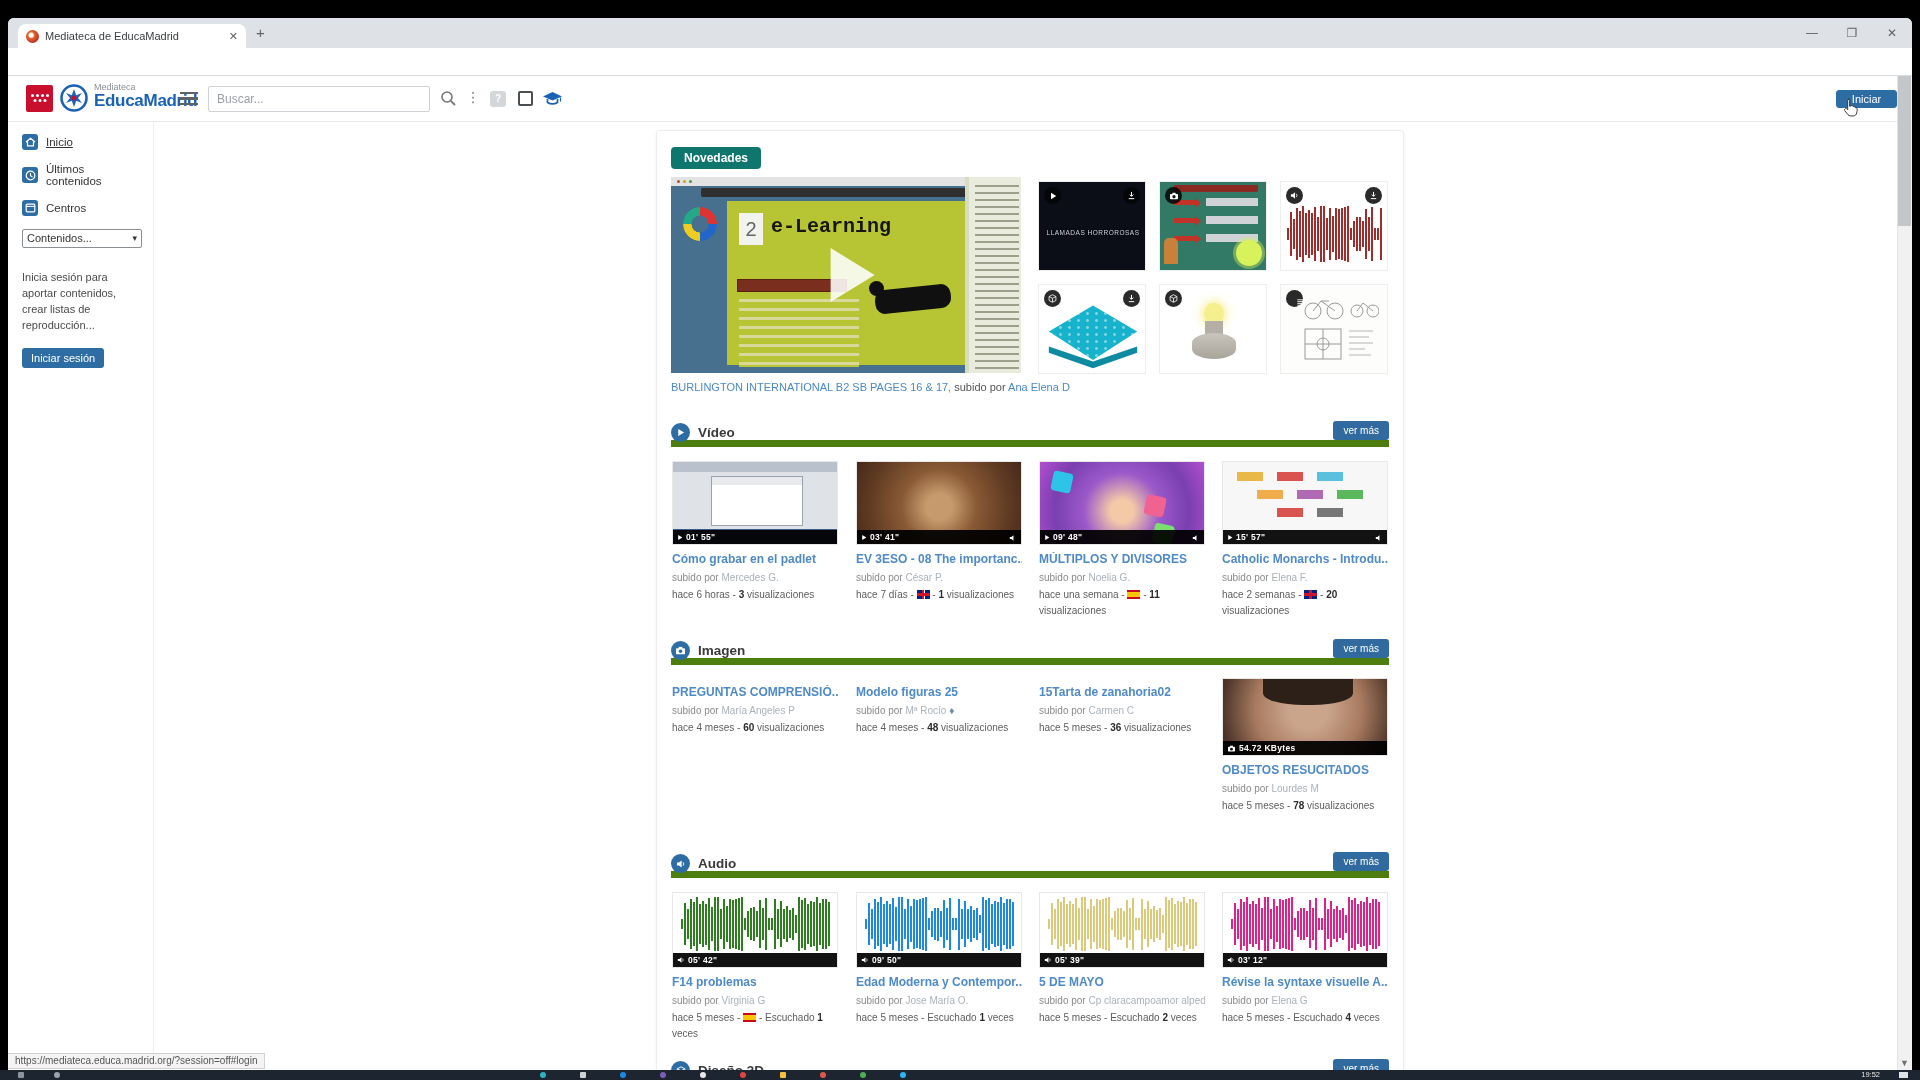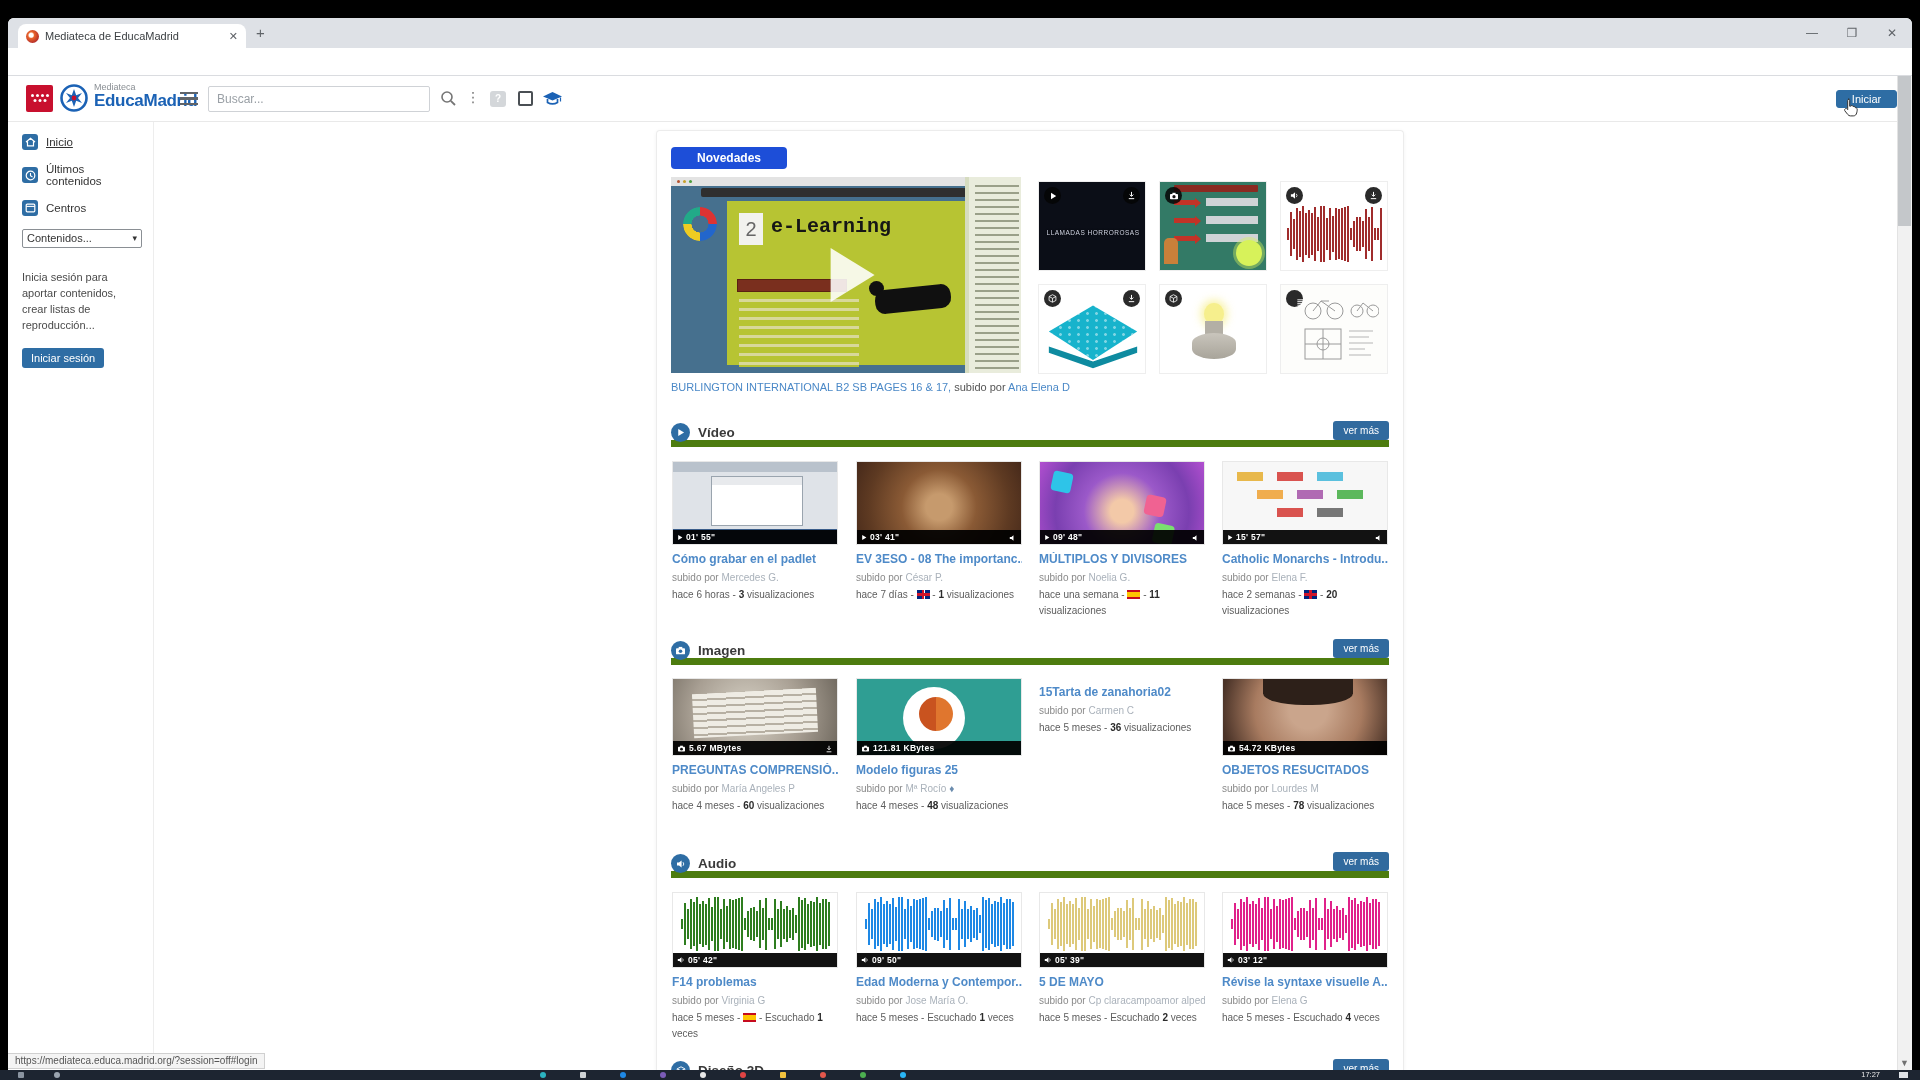--- a/index.html
+++ b/index.html
@@ -52,21 +52,21 @@
 .sq{width:16px;height:16px;background:#2e6da4;border-radius:3px;display:flex;align-items:center;justify-content:center;flex:0 0 16px}
 .sitem .lb{font-size:11.5px;color:#333}
 .sitem .u{text-decoration:underline}
 #sel{width:120px;height:19px;border:1px solid #8a8f94;border-radius:2px;font-size:11px;color:#333;padding:0 4px;line-height:17px;position:relative;background:#fff;margin-top:2px}
 #sel .ch{position:absolute;right:4px;top:0;font-size:9px;color:#333;line-height:17px}
 #sprompt{margin-top:22px;font-size:11px;color:#4a4a4a;line-height:1.45;width:118px}
 #sloginbtn{margin-top:14px;display:inline-block;background:#2e6da4;color:#fff;font-size:11px;border:none;border-radius:3px;padding:4px 9px}
 
 
 #content{left:648px;top:54px;width:748px;height:941px;background:#fff;border:1px solid #ececec;border-bottom:none;border-radius:4px 4px 0 0;box-shadow:0 1px 4px rgba(0,0,0,.05)}
-#badge{left:14px;top:16px;background:#1d4ed8;color:#fff;font-size:12px;font-weight:bold;padding:4px 26px;border-radius:4px}
+#badge{left:14px;top:16px;background:#0f766e;color:#fff;font-size:12px;font-weight:bold;padding:4px 13px;border-radius:4px}
 
 
 #featured{left:14px;top:46px;width:350px;height:196px;background:#46708e;overflow:hidden}
 #f-top{left:0;top:0;right:0;height:9px;background:#e3e3e3}
 #f-top i{position:absolute;left:6px;top:3px;width:3px;height:3px;border-radius:50%;background:#b4532f;box-shadow:6px 0 0 #c9a22e,12px 0 0 #4e9e3d}
 #f-bar{left:30px;top:11px;right:30px;height:9px;background:#2f2f2f;border-radius:2px}
 #f-logo{left:12px;top:30px;width:34px;height:34px;border-radius:50%;background:conic-gradient(#d33 0 25%,#26c 25% 50%,#ec2 50% 75%,#2a8 75%);-webkit-mask:radial-gradient(circle,transparent 35%,#000 36%);mask:radial-gradient(circle,transparent 35%,#000 36%)}
 #f-page{left:56px;top:24px;width:238px;bottom:8px;background:#b7c433}
 #f-num{left:12px;top:12px;width:24px;height:32px;background:#f2f2ee;color:#666;font-size:20px;text-align:center;line-height:32px}
 #f-el{left:44px;top:14px;font-family:"Liberation Mono",monospace;font-weight:bold;font-size:20px;color:#161616}
@@ -504,48 +504,25 @@
               <rect x="1" y="2.6" width="10" height="6.6" rx="1" fill="#fff"></rect>
               <rect x="4" y="1" width="4" height="2.2" fill="#fff"></rect>
               <circle cx="6" cy="5.9" r="2" fill="#2e6da4"></circle>
             </svg>
           </span>
         <span class="sectt">Imagen</span>
         <button class="vermas">ver más</button>
       </div>
       <div class="a" style="left:14px;top:547px;right:14px;height:165px">
         <div class="card" style="left:1px">
-          <div class="thumb ithumb" id="ti0">
-            <div class="dbar">
-                <svg width="9" height="7" viewBox="0 0 12 10">
-                  <rect x="1" y="2.6" width="10" height="6.6" rx="1" fill="#fff"></rect>
-                  <rect x="4" y="1" width="4" height="2.2" fill="#fff"></rect>
-                  <circle cx="6" cy="5.9" r="2" fill="#111"></circle>
-                </svg>
-                <span class="dur sbarlab">5.67 MBytes</span>
-                <span class="rt"><svg width="8" height="8" viewBox="0 0 10 10">
-                    <path d="M5 1v4.5M3 4l2 2 2-2M2 8.5h6" stroke="#fff" stroke-width="1.1" fill="none"></path>
-                  </svg></span>
-              </div>
-          </div>
           <div class="ctitle">PREGUNTAS COMPRENSIÓ...</div>
           <div class="cauthor"><span>subido por</span> <span class="an">María Angeles P</span></div>
           <div class="cmeta"><span>hace 4 meses - </span><span></span><b>60</b><span> visualizaciones</span></div>
         </div>
         <div class="card" style="left:185px">
-          <div class="thumb ithumb" id="ti1">
-            <div class="dbar">
-                <svg width="9" height="7" viewBox="0 0 12 10">
-                  <rect x="1" y="2.6" width="10" height="6.6" rx="1" fill="#fff"></rect>
-                  <rect x="4" y="1" width="4" height="2.2" fill="#fff"></rect>
-                  <circle cx="6" cy="5.9" r="2" fill="#111"></circle>
-                </svg>
-                <span class="dur sbarlab">121.81 KBytes</span>
-              </div>
-          </div>
           <div class="ctitle">Modelo figuras 25</div>
           <div class="cauthor"><span>subido por</span> <span class="an">Mª Rocío</span> <span style="color:#6b8cae">♦</span></div>
           <div class="cmeta"><span>hace 4 meses - </span><span></span><b>48</b><span> visualizaciones</span></div>
         </div>
         <div class="card" style="left:368px">
           <div class="ctitle">15Tarta de zanahoria02</div>
           <div class="cauthor"><span>subido por</span> <span class="an">Carmen C</span></div>
           <div class="cmeta"><span>hace 5 meses - </span><span></span><b>36</b><span> visualizaciones</span></div>
         </div>
         <div class="card" style="left:551px">
@@ -868,21 +845,21 @@
   <span class="tbi" style="left:540px;background:#2bb3c0"></span>
   <span class="tbi" style="left:580px;background:#cfd3d6;border-radius:1px"></span>
   <span class="tbi" style="left:620px;background:#1e88e5"></span>
   <span class="tbi" style="left:660px;background:#7b5cb8"></span>
   <span class="tbi" style="left:700px;background:#e8e8e8"></span>
   <span class="tbi" style="left:740px;background:#e04444"></span>
   <span class="tbi" style="left:780px;background:#f2c23e;border-radius:1px"></span>
   <span class="tbi" style="left:820px;background:#e2574c"></span>
   <span class="tbi" style="left:860px;background:#4caf50"></span>
   <span class="tbi" style="left:900px;background:#29b6f6"></span>
-  <span id="clock">17:27</span>
+  <span id="clock">19:52</span>
   <span id="traybox"></span>
 </div>
 
 <div class="a" id="cursor">
   <svg width="16" height="20" viewBox="0 0 16 20">
       <path d="M5.2 1.2c.9 0 1.5.7 1.5 1.6v5.4l.8.1c.2-.6 1-.9 1.7-.7.5.1.9.5 1 .9.6-.3 1.4-.1 1.8.4.2.2.3.5.4.8.6-.2 1.3.1 1.6.7.4.8.2 2.8-.3 4.5-.5 1.8-1.4 3-3.4 3H7.4c-1.1 0-1.9-.5-2.6-1.4l-2.9-3.6c-.5-.7-.4-1.6.3-2.1.6-.5 1.5-.4 2 .2l.5.6V2.8c0-.9.6-1.6 1.5-1.6z" fill="#fff" stroke="#333" stroke-width="1"></path>
     </svg>
 </div>
 
 </body></html>

